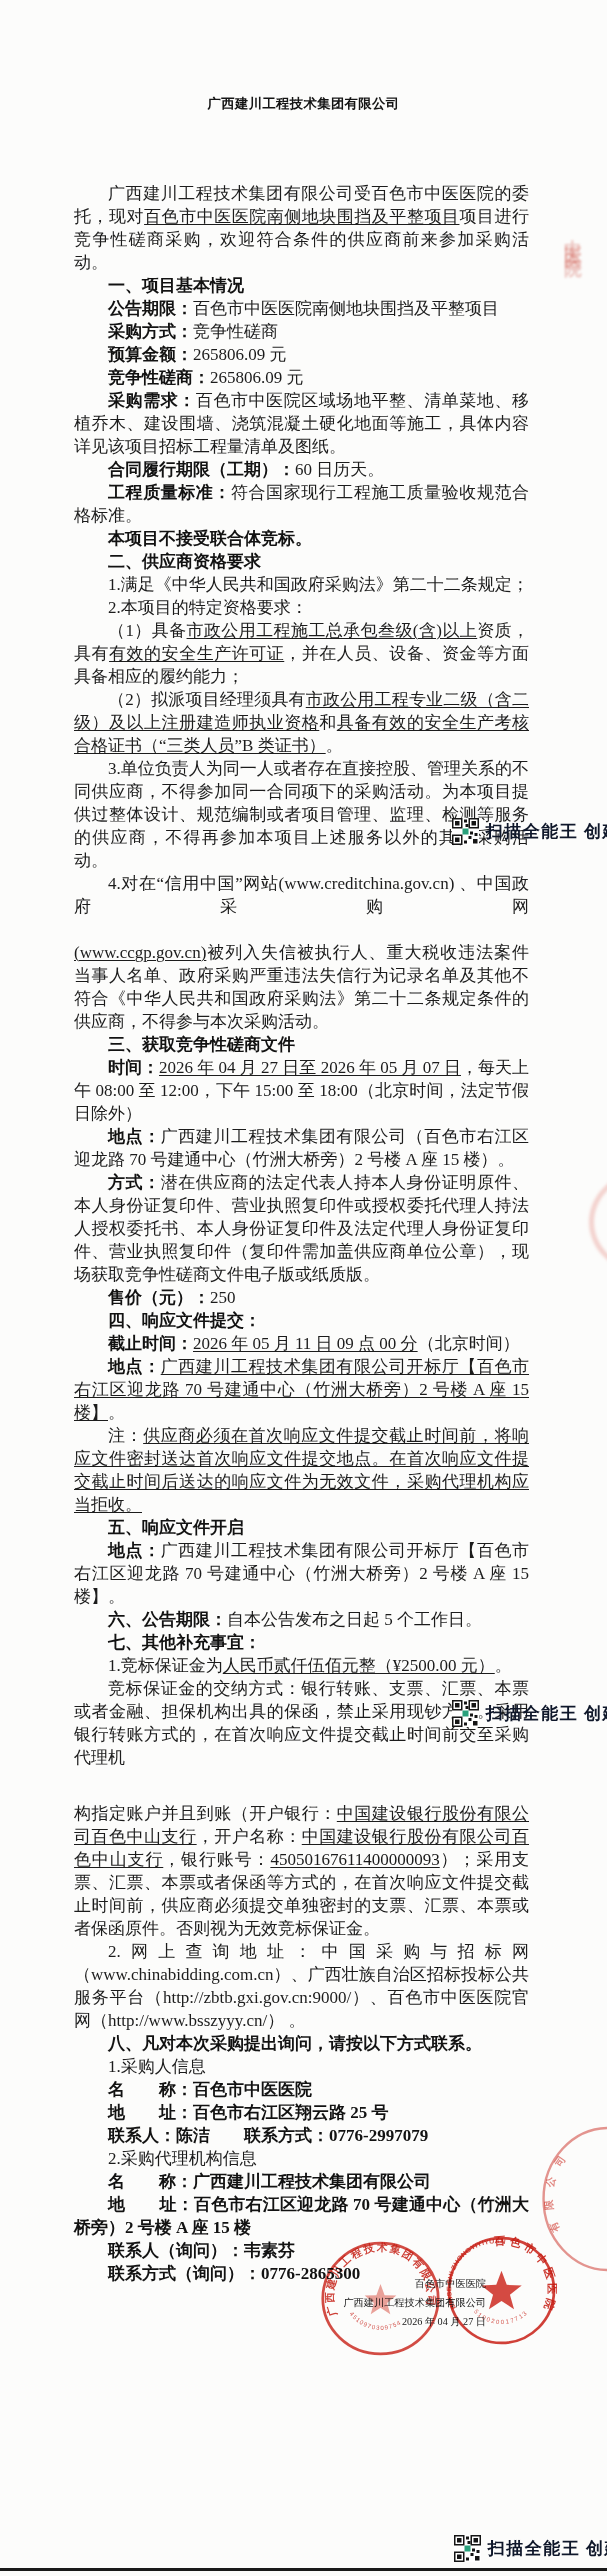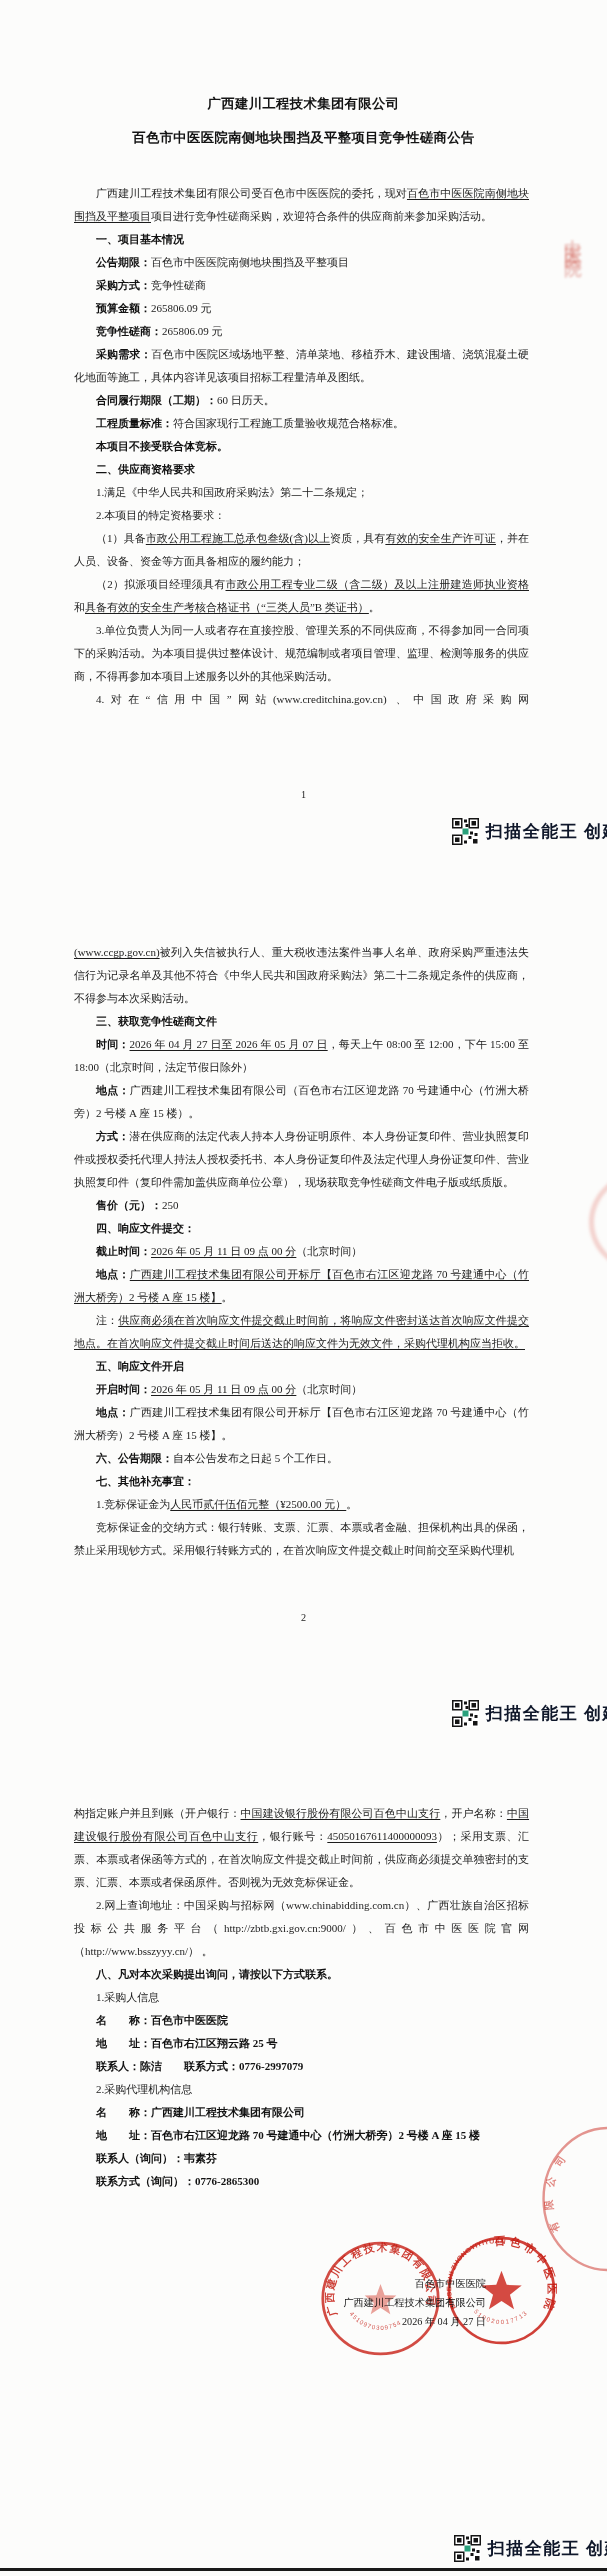--- a/index.html
+++ b/index.html
@@ -10,21 +10,21 @@
     font-family:"Liberation Serif","DejaVu Serif",serif;color:#1f1f1f;
   }
   .title{position:absolute;left:0;width:100%;text-align:center;font-weight:bold;
     font-size:13.3px;letter-spacing:0.4px;color:#141414;line-height:16.7px;}
   #title1{top:96px;}
   #title2{top:130px;}
   .page-body{position:absolute;left:74px;width:455px;}
   #body1{top:182px;}
   #body2{top:941px;}
   #body3{top:1802px;}
-  .para{margin:0;font-size:11px;line-height:23px;text-align:justify;text-indent:2em;color:#1c1c1c;}
+  .para{margin:0;font-size:17px;line-height:23px;text-align:justify;text-indent:2em;color:#1c1c1c;}
   .para.ni{text-indent:0;}
   .para.sp{text-align-last:justify;}
   .b{font-weight:bold;color:#121212;font-family:Liberation Serif, serif;}
   .u{text-decoration:underline;text-underline-offset:2.3px;text-decoration-thickness:0.8px;}
   .pagenum{position:absolute;left:0;width:100%;text-align:center;font-size:10.2px;color:#222;}
   #pn1{top:789px;}
   #pn2{top:1612px;}
   .watermark{position:absolute;display:flex;align-items:center;gap:6.8px;}
   #wm1{left:452px;top:818px;}
   #wm2{left:452px;top:1700px;}
@@ -45,21 +45,20 @@
   #bottomline{position:absolute;left:0;top:2568px;width:607px;height:3px;background:#1a1a1a;}
   .seal-cn{font-family:"Liberation Serif","DejaVu Serif",serif;font-weight:bold;}
   .seal-lat{font-family:"Liberation Sans","DejaVu Sans",sans-serif;}
 </style>
 </head>
 <body>
 
 <div id="doc">
 
   <div class="title" id="title1">广西建川工程技术集团有限公司</div>
-  <div class="title" id="title2">百色市中医医院南侧地块围挡及平整项目竞争性磋商公告</div>
 
   <div id="fragTop">中医医院</div>
 
   <div class="page-body" id="body1">
       <p class="para"><span>广西建川工程技术集团有限公司受百色市中医医院的委托，现对</span><span class="u">百色市中医医院南侧地块围挡及平整项目</span><span>项目进行竞争性磋商采购，欢迎符合条件的供应商前来参加采购活动。</span></p>
       <p class="para"><span class="b">一、项目基本情况</span></p>
       <p class="para"><span class="b">公告期限：</span><span>百色市中医医院南侧地块围挡及平整项目</span></p>
       <p class="para"><span class="b">采购方式：</span><span>竞争性磋商</span></p>
       <p class="para"><span class="b">预算金额：</span><span>265806.09 元</span></p>
       <p class="para"><span class="b">竞争性磋商：</span><span>265806.09 元</span></p>
@@ -113,21 +112,20 @@
       <p class="para"><span class="b">三、获取竞争性磋商文件</span></p>
       <p class="para"><span class="b">时间：</span><span class="u">2026 年 04 月 27 日至 2026 年 05 月 07 日</span><span>，每天上午 08:00 至 12:00，下午 15:00 至 18:00（北京时间，法定节假日除外）</span></p>
       <p class="para"><span class="b">地点：</span><span>广西建川工程技术集团有限公司（百色市右江区迎龙路 70 号建通中心（竹洲大桥旁）2 号楼 A 座 15 楼）。</span></p>
       <p class="para"><span class="b">方式：</span><span>潜在供应商的法定代表人持本人身份证明原件、本人身份证复印件、营业执照复印件或授权委托代理人持法人授权委托书、本人身份证复印件及法定代理人身份证复印件、营业执照复印件（复印件需加盖供应商单位公章），现场获取竞争性磋商文件电子版或纸质版。</span></p>
       <p class="para"><span class="b">售价（元）：</span><span>250</span></p>
       <p class="para"><span class="b">四、响应文件提交：</span></p>
       <p class="para"><span class="b">截止时间：</span><span class="u">2026 年 05 月 11 日 09 点 00 分</span><span>（北京时间）</span></p>
       <p class="para"><span class="b">地点：</span><span class="u">广西建川工程技术集团有限公司开标厅【百色市右江区迎龙路 70 号建通中心（竹洲大桥旁）2 号楼 A 座 15 楼】</span><span>。</span></p>
       <p class="para"><span>注：</span><span class="u">供应商必须在首次响应文件提交截止时间前，将响应文件密封送达首次响应文件提交地点。在首次响应文件提交截止时间后送达的响应文件为无效文件，采购代理机构应当拒收。</span></p>
       <p class="para"><span class="b">五、响应文件开启</span></p>
-      <p class="para"><span class="b">开启时间：</span><span class="u">2026 年 05 月 11 日 09 点 00 分</span><span>（北京时间）</span></p>
       <p class="para"><span class="b">地点：</span><span>广西建川工程技术集团有限公司开标厅【百色市右江区迎龙路 70 号建通中心（竹洲大桥旁）2 号楼 A 座 15 楼】。</span></p>
       <p class="para"><span class="b">六、公告期限：</span><span>自本公告发布之日起 5 个工作日。</span></p>
       <p class="para"><span class="b">七、其他补充事宜：</span></p>
       <p class="para"><span>1.竞标保证金为</span><span class="u">人民币贰仟伍佰元整（¥2500.00 元）</span><span>。</span></p>
       <p class="para"><span>竞标保证金的交纳方式：银行转账、支票、汇票、本票或者金融、担保机构出具的保函，禁止采用现钞方式。采用银行转账方式的，在首次响应文件提交截止时间前交至采购代理机</span></p>
     </div>
   <div class="pagenum" id="pn2">2</div>
 
   <div class="watermark" id="wm2">
     <svg width="27" height="27" viewBox="0 0 18 18">

